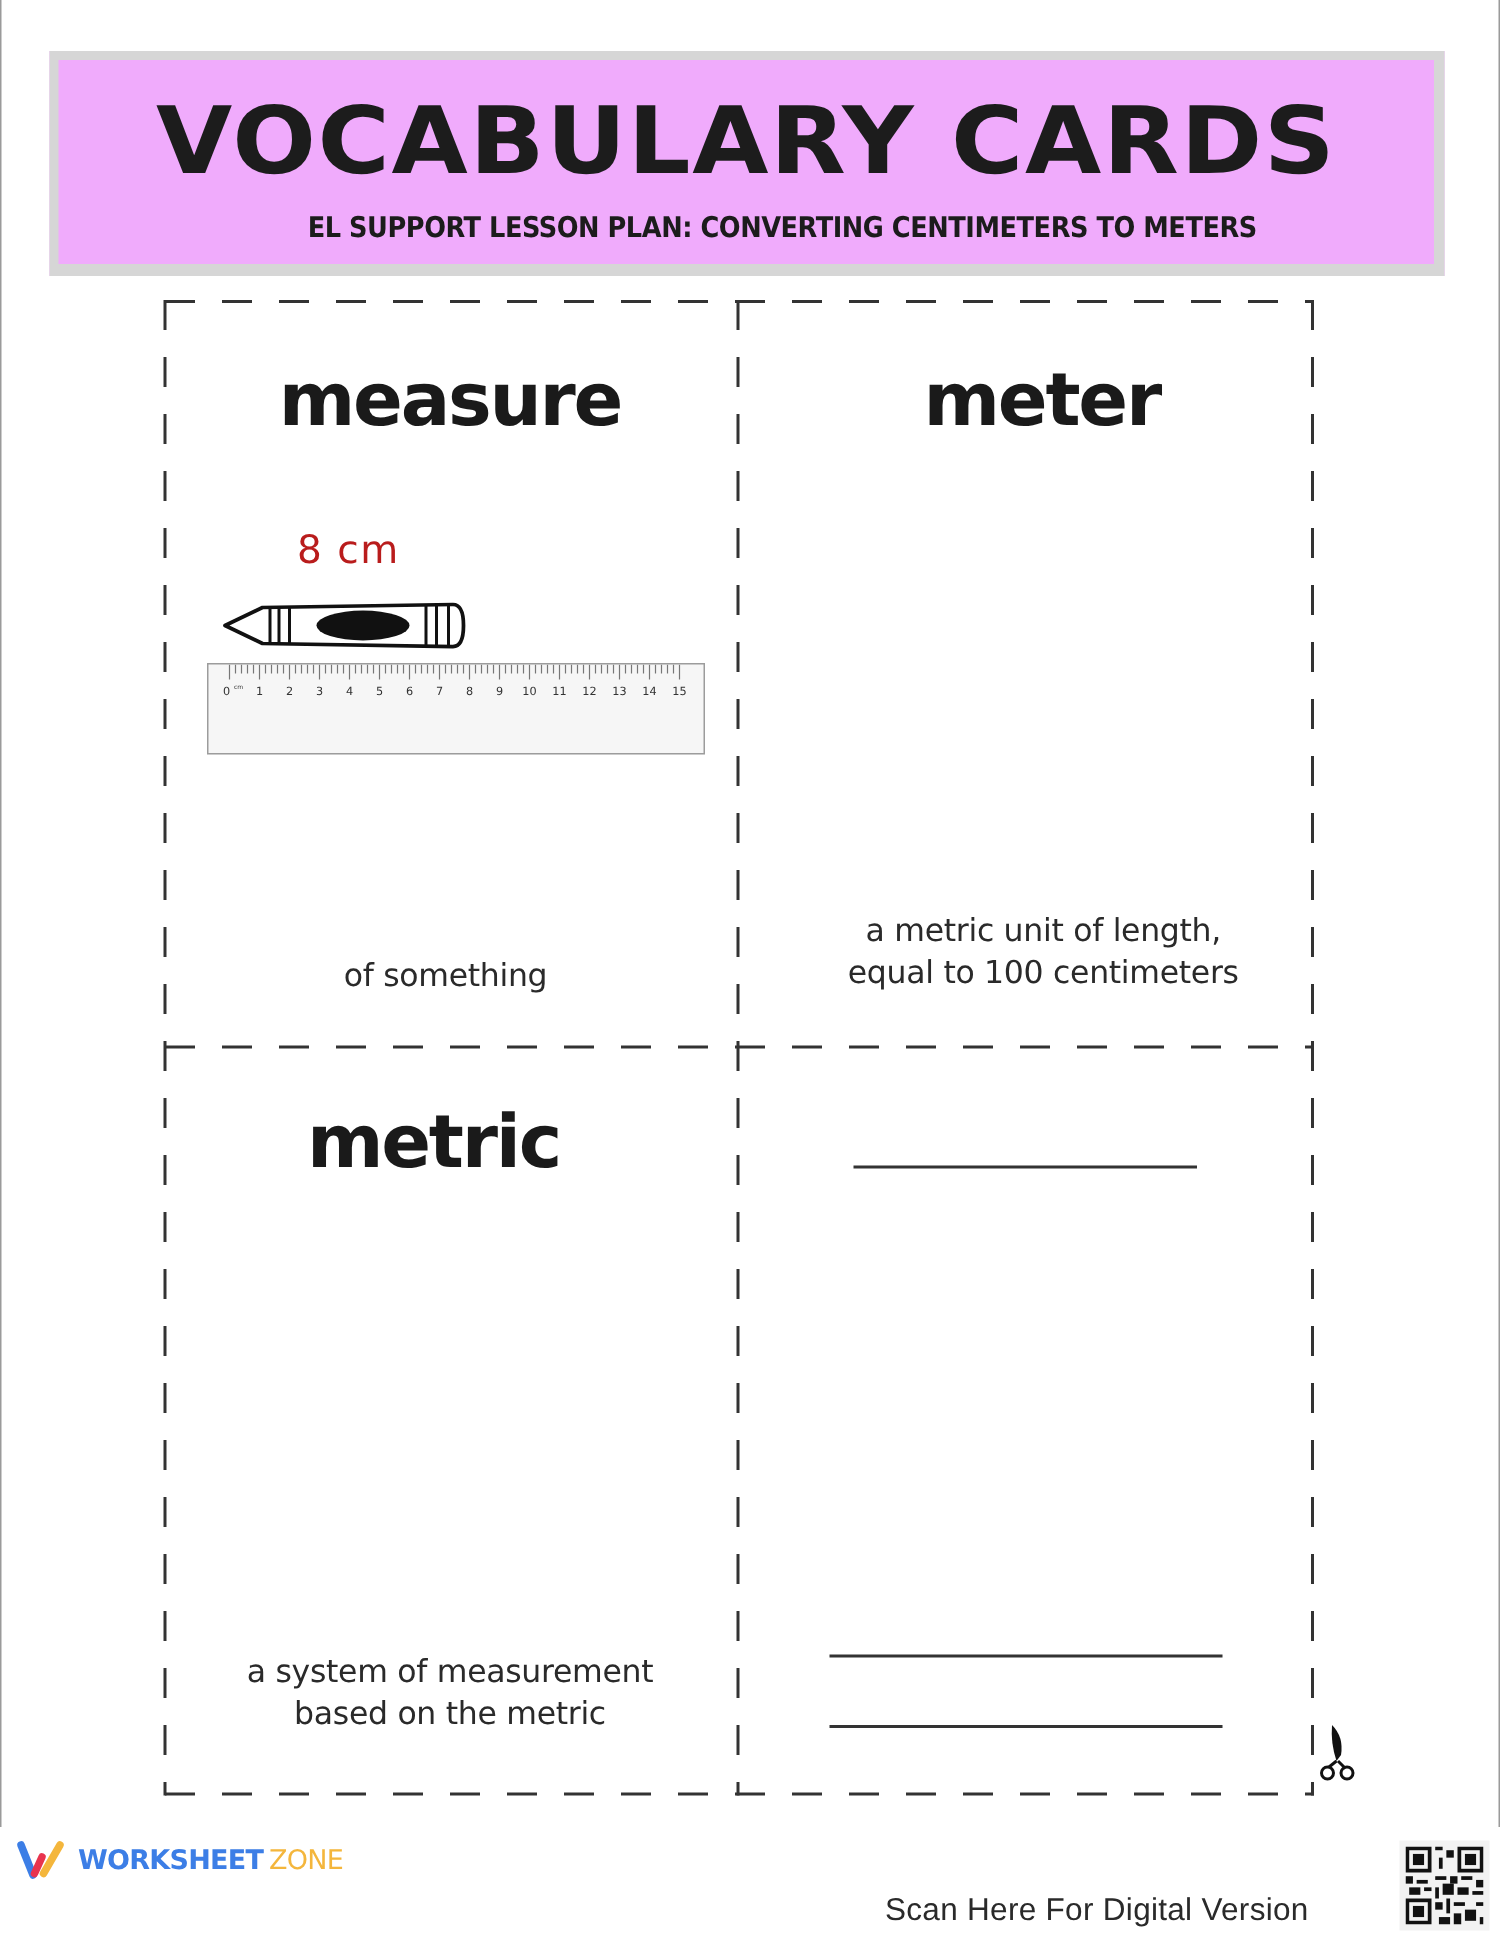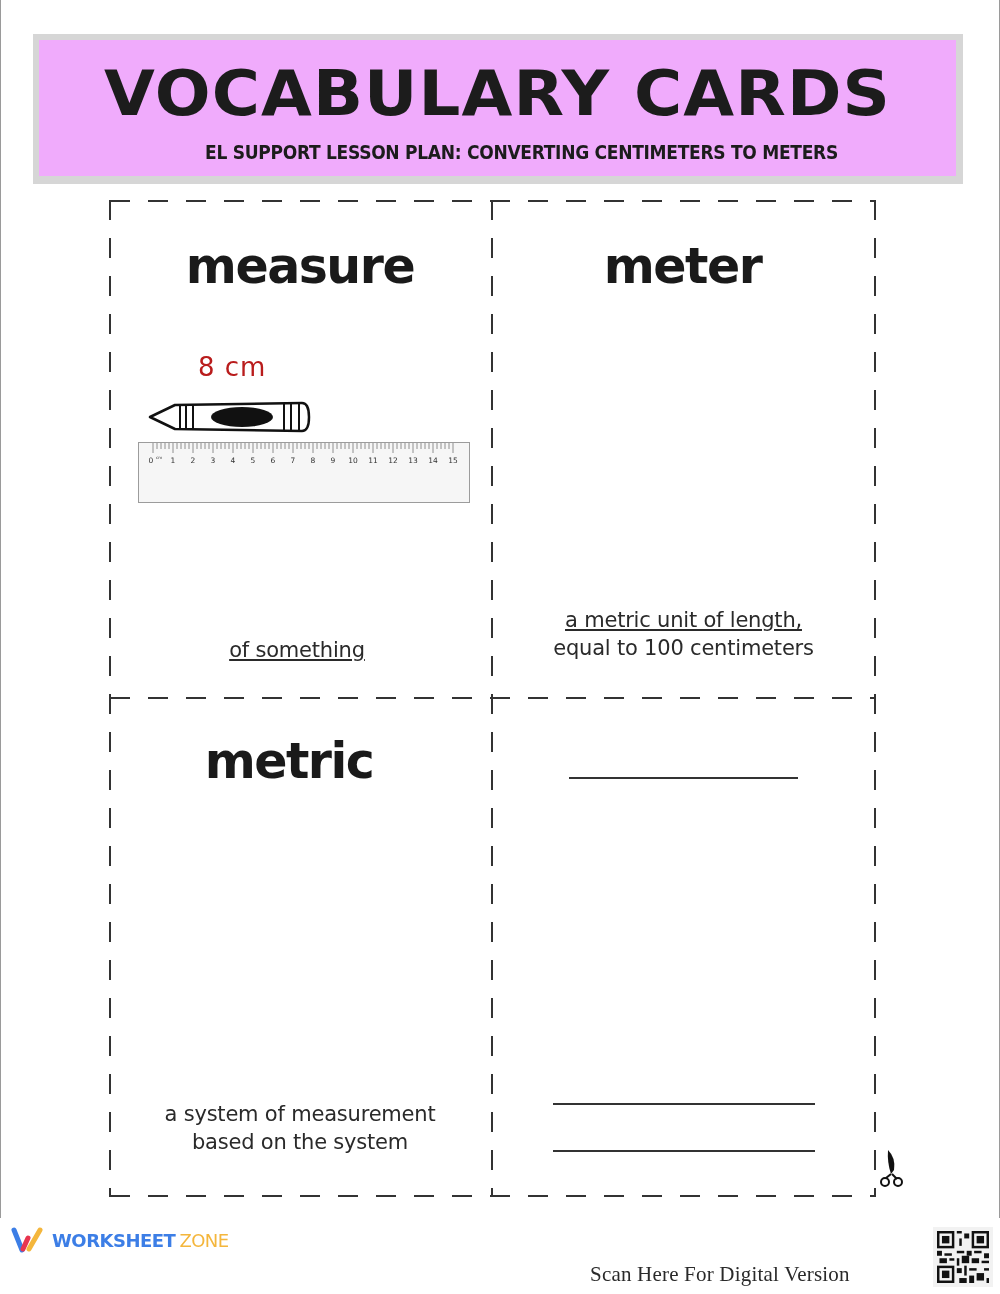--- a/index.html
+++ b/index.html
@@ -62,21 +62,21 @@
 
   .scissors { position: absolute; left: 878px; top: 1148px; width: 26px; height: 42px; }
 
   .footer-logo { position: absolute; left: 10px; top: 1226px; height: 28px; display: flex; align-items: center; }
   .logo-mark { width: 36px; height: 28px; }
   .logo-word-1 { font-family: "DejaVu Sans", sans-serif; font-weight: bold; font-size: 18px; color: #3c7ee6; margin-left: 6px; letter-spacing: -0.5px; }
   .logo-word-2 { font-family: "DejaVu Sans", sans-serif; font-weight: normal; font-size: 18px; color: #f4b63c; margin-left: 4px; letter-spacing: -0.5px; }
 
   .scan-text {
     position: absolute; left: 590px; top: 1262px;
-    font-family: Liberation Serif, serif; font-size: 21px; color: #2a2a2a; letter-spacing: 0.2px;
+    font-family: Liberation Sans, sans-serif; font-size: 21px; color: #2a2a2a; letter-spacing: 0.2px;
   }
   .qr { position: absolute; left: 933px; top: 1227px; width: 60px; height: 60px; background: #f2f2f2; padding: 4px; }
 </style>
 </head>
 <body>
 
 <div class="page-edge-left"></div>
 <div class="page-edge-right"></div>
 
 <div class="header-box">
@@ -88,21 +88,21 @@
   <div class="dash-h" style="left:110px; top:200px; width:766px;"></div>
   <div class="dash-h" style="left:110px; top:697px; width:766px;"></div>
   <div class="dash-h" style="left:110px; top:1195px; width:766px;"></div>
   <div class="dash-v" style="left:109px; top:200px; height:997px;"></div>
   <div class="dash-v" style="left:491px; top:200px; height:997px;"></div>
   <div class="dash-v" style="left:874px; top:200px; height:997px;"></div>
 </div>
 
 <div class="card" style="left:110px; top:200px; width:382px; height:497px;">
   <div class="card-term" style="top:38px; left:-2px;">measure</div>
-  <div class="card-def" style="top:436px; left:-8px;text-decoration:underline;">of something</div>
+  <div class="card-def" style="top:436px; left:-8px;">of something</div>
 </div>
 
 <div class="measure-label">8 cm</div>
 
 <svg class="crayon" viewBox="0 0 164 38">
   <path d="M3 19 L28 7 L155 5 Q162 5 162 19 Q162 33 155 33 L28 31 Z" fill="#fff" stroke="#111" stroke-width="2.5" stroke-linejoin="round"></path>
   <line x1="33" y1="6" x2="33" y2="32" stroke="#111" stroke-width="2"></line>
   <line x1="39" y1="6" x2="39" y2="32" stroke="#111" stroke-width="2"></line>
   <line x1="46" y1="6" x2="46" y2="32" stroke="#111" stroke-width="2"></line>
   <line x1="137" y1="5" x2="137" y2="33" stroke="#111" stroke-width="2"></line>
@@ -207,30 +207,30 @@
       <text x="214" y="20">10</text>
         <text x="234" y="20">11</text>
         <text x="254" y="20">12</text>
       <text x="274" y="20">13</text>
         <text x="294" y="20">14</text>
         <text x="314" y="20">15</text>
     </g>
   </svg>
 </div>
 
-<div class="card" style="left:492px; top:200px; width:383px; height:497px;">
+<div class="card" style="left:504px; top:200px; width:383px; height:497px;">
   <div class="card-term" style="top:38px; left:-2px;">meter</div>
-  <div class="card-def" style="top:406px;text-decoration:underline;">a metric unit of length,</div>
+  <div class="card-def" style="top:406px;">a metric unit of length,</div>
   <div class="card-def" style="top:434px;">equal to 100 centimeters</div>
 </div>
 
 <div class="card" style="left:110px; top:697px; width:382px; height:498px;">
   <div class="card-term" style="top:36px; left:-24px;">metric</div>
   <div class="card-def" style="top:403px; left:-2px;">a system of measurement</div>
-  <div class="card-def" style="top:431px; left:-2px;">based on the system</div>
+  <div class="card-def" style="top:431px; left:-2px;">based on the metric</div>
 </div>
 
 <div class="card" style="left:492px; top:697px; width:383px; height:498px;">
   <div class="blank-line" style="left:77px; top:80px; width:229px;"></div>
   <div class="blank-line" style="left:61px; top:406px; width:262px;"></div>
   <div class="blank-line" style="left:61px; top:453px; width:262px;"></div>
 </div>
 
 <svg class="scissors" viewBox="0 0 26 42">
   <path d="M10 2 Q18 10 16 22 L13 26 Q9 14 10 2 Z" fill="#111"></path>

